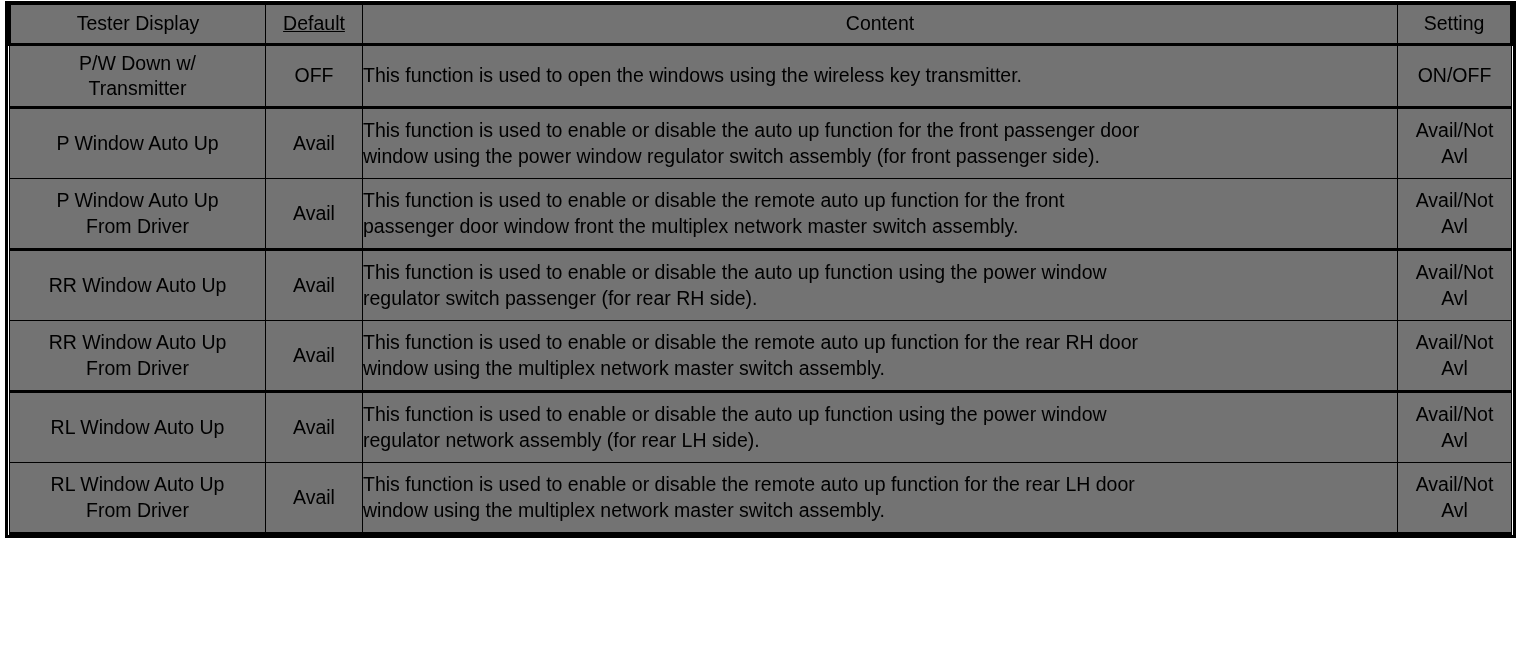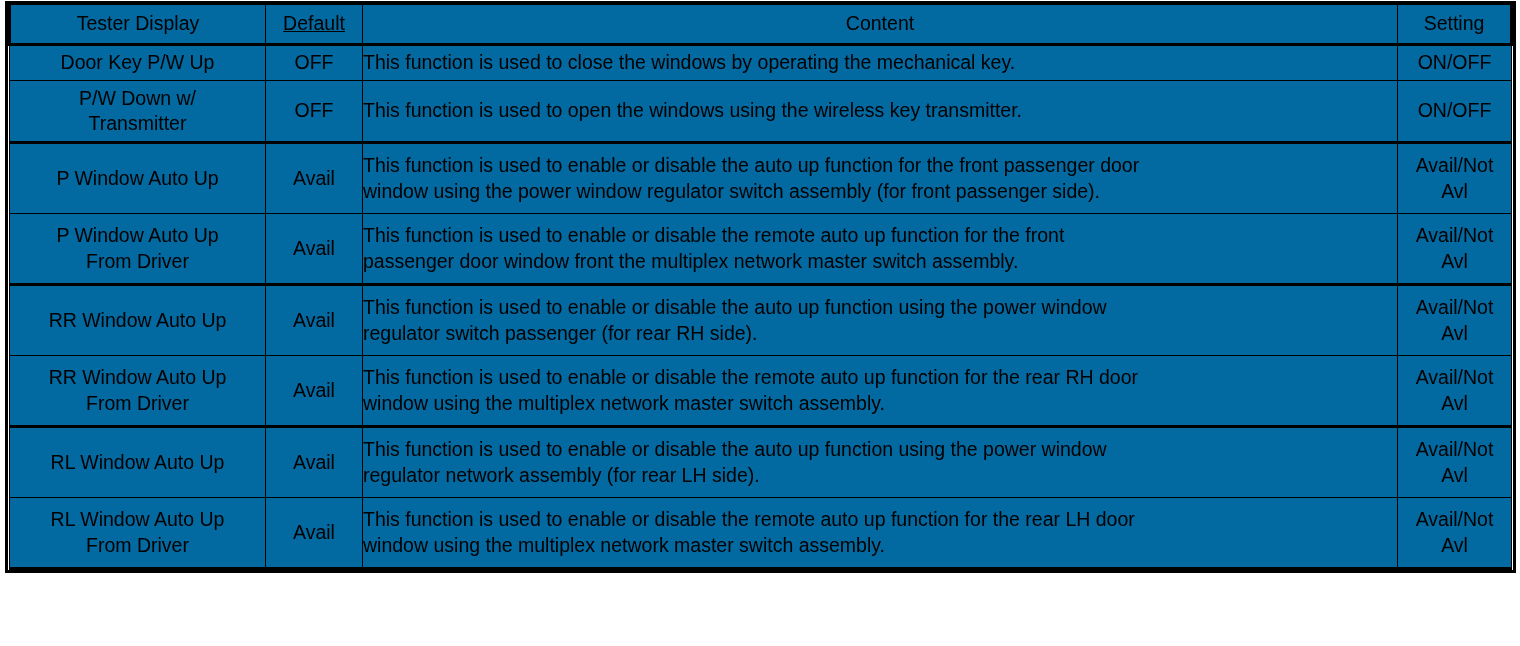--- a/index.html
+++ b/index.html
@@ -26,21 +26,21 @@
     width: 1496px;
     background: #ffffff;
   }
   table.spec td, table.spec th {
     border: 1px solid #000000;
     padding: 0;
     vertical-align: middle;
     font-weight: normal;
     font-size: 19.5px;
     line-height: 1.30;
-    background: #0369a1;
+    background: #737373;
   }
   
   table.spec {
     outline: 3px solid #000000;
     outline-offset: 0px;
   }
   
   thead th {
     font-weight: bold;
     font-size: 19.5px;
@@ -95,32 +95,20 @@
     <thead>
       <tr>
         <th class="c-tester">Tester Display</th>
         <th class="c-default">Default</th>
         <th class="c-content">Content</th>
         <th class="c-setting">Setting</th>
       </tr>
     </thead>
     <tbody>
 
-      <tr class="r1">
-        <td class="cell-tester">
-          <span>Door Key P/W Up</span>
-        </td>
-        <td class="cell-default">OFF</td>
-        <td class="cell-content">
-          <span>This function is used to close the windows by operating the mechanical key.</span>
-        </td>
-        <td class="cell-setting">
-          <span>ON/OFF</span>
-        </td>
-      </tr>
 
 
       <tr class="r3">
         <td class="cell-tester">
           <span>P/W Down w/</span>
           <span class="line2">Transmitter</span>
         </td>
         <td class="cell-default">OFF</td>
         <td class="cell-content">
           <span>This function is used to open the windows using the wireless key transmitter.</span>

